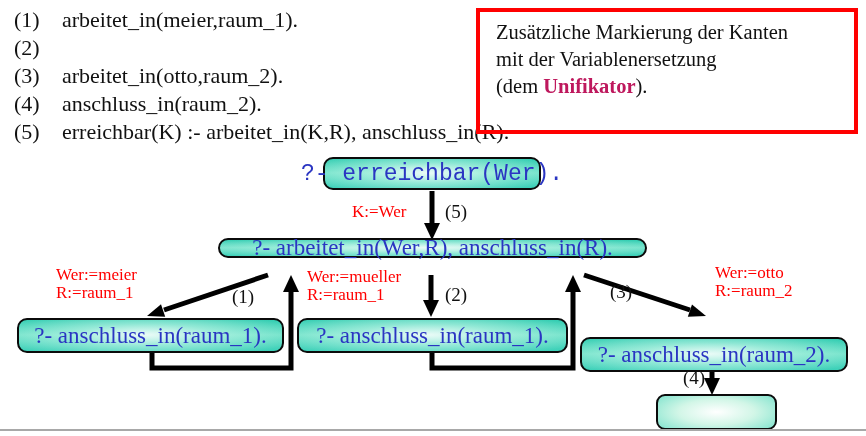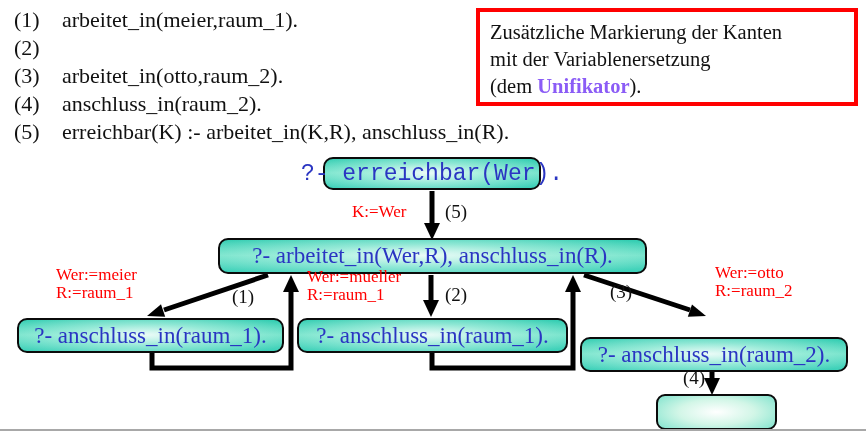--- a/index.html
+++ b/index.html
@@ -6,24 +6,24 @@
   body{background:#ffffff;font-family:"Liberation Serif","DejaVu Serif",serif;}
   #stage{position:relative;width:866px;height:436px;background:#ffffff;overflow:hidden;}
 
   
   .clauses{position:absolute;left:14px;top:6px;}
   .clause-row{display:flex;font-size:22px;line-height:28px;color:#111;}
   .clause-num{width:48px;flex:0 0 48px;}
   .clause-text{white-space:nowrap;}
 
   
-  .note-box{position:absolute;left:476px;top:8px;width:382px;height:98px;
+  .note-box{position:absolute;left:476px;top:8px;width:382px;height:126px;
     border:4px solid #ff0000;box-sizing:border-box;
-    padding:7px 10px;font-size:20.5px;line-height:27px;color:#111;}
-  .note-hl{color:#8b5cf6;font-weight:bold;}
+    padding:7px 16px;font-size:20.5px;line-height:27px;color:#111;}
+  .note-hl{color:#be185d;font-weight:bold;}
 
   
   .node{position:absolute;box-sizing:border-box;border:2px solid #0b0b0b;border-radius:10px;
     display:flex;align-items:center;justify-content:center;
     font-size:23px;color:#2a35c2;white-space:nowrap;
     background:
       radial-gradient(ellipse 95% 130% at 48% 48%, rgba(255,255,255,0.85) 0%, rgba(230,255,245,0.45) 28%, rgba(255,255,255,0) 62%),
       linear-gradient(180deg,#33cdb2 0%,#6fe2c9 48%,#3bd0b8 100%);}
   .node--empty{border-width:2px;border-radius:9px;
     background:radial-gradient(ellipse 85% 105% at 50% 50%, #ffffff 0%, #d2f6e7 38%, #6fdfc8 85%, #5cdac2 100%);}
@@ -84,21 +84,21 @@
       <polygon points="147,316 161,304.3 165.2,316.7"></polygon>
       <polygon points="431,317 423,300 439,300"></polygon>
       <polygon points="706,316 687.8,316.8 692,304.4"></polygon>
       <polygon points="712,395 704,378 720,378"></polygon>
       <polygon points="291,275 283,292 299,292"></polygon>
       <polygon points="573,275 565,292 581,292"></polygon>
     </g>
   </svg>
 
   <div class="node" style="left:323px;top:157px;width:218px;height:33px;font-family:Liberation Mono, monospace;">?- erreichbar(Wer).</div>
-  <div class="node" style="left:218px;top:238px;width:429px;height:36px;">?- arbeitet_in(Wer,R), anschluss_in(R).</div>
+  <div class="node" style="left:218px;top:238px;width:429px;height:20px;">?- arbeitet_in(Wer,R), anschluss_in(R).</div>
   <div class="node" style="left:17px;top:318px;width:267px;height:35px;">?- anschluss_in(raum_1).</div>
   <div class="node" style="left:297px;top:318px;width:271px;height:35px;">?- anschluss_in(raum_1).</div>
   <div class="node" style="left:580px;top:318px;width:268px;height:35px;margin-top:19px;">?- anschluss_in(raum_2).</div>
   <div class="node node--empty" style="left:656px;top:394px;width:121px;height:36px;"></div>
 
   <div class="unifier" style="left:352px;top:203px;">K:=Wer</div>
   <div class="rule-num" style="left:445px;top:202px;">(5)</div>
 
   <div class="unifier" style="left:56px;top:266px;">
     <div>Wer:=meier</div>

